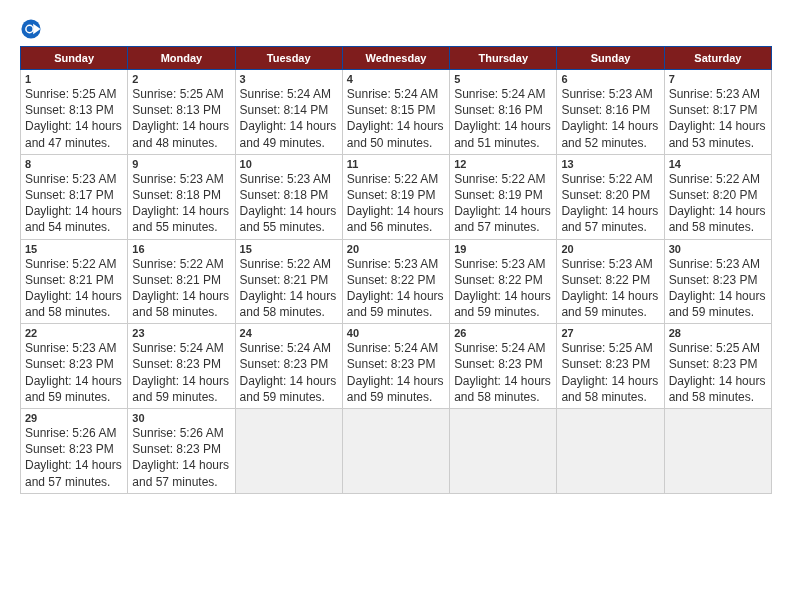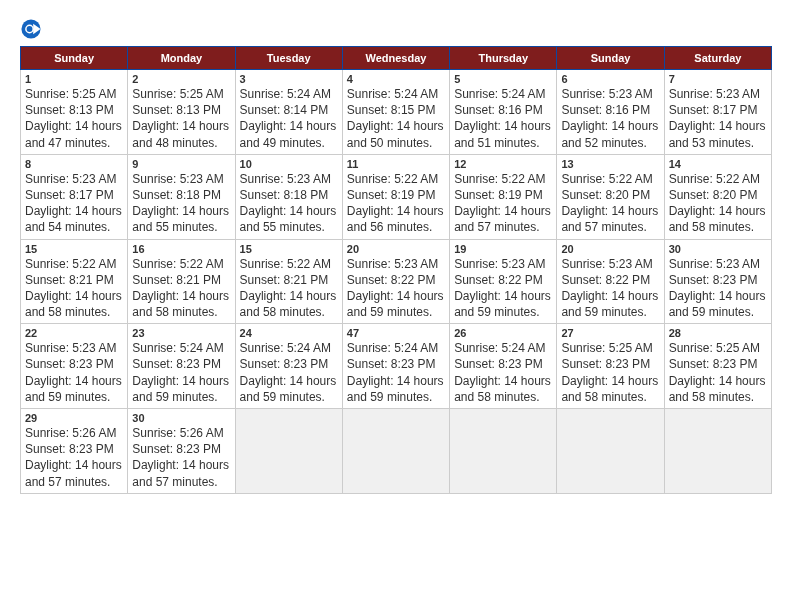--- a/index.html
+++ b/index.html
@@ -299,21 +299,21 @@
 and 59 minutes.</div>
           </td>
           <td>
             <span class="day-num">24</span>
             <div class="day-info" style="white-space: pre-line;">Sunrise: 5:24 AM
 Sunset: 8:23 PM
 Daylight: 14 hours
 and 59 minutes.</div>
           </td>
           <td>
-            <span class="day-num">47</span>
+            <span class="day-num">40</span>
             <div class="day-info" style="white-space: pre-line;">Sunrise: 5:24 AM
 Sunset: 8:23 PM
 Daylight: 14 hours
 and 59 minutes.</div>
           </td>
           <td>
             <span class="day-num">26</span>
             <div class="day-info" style="white-space: pre-line;">Sunrise: 5:24 AM
 Sunset: 8:23 PM
 Daylight: 14 hours

